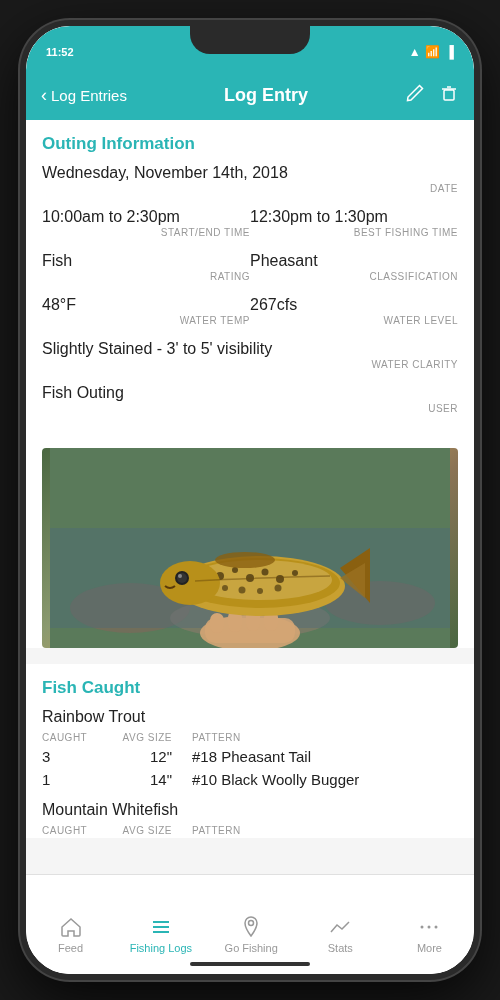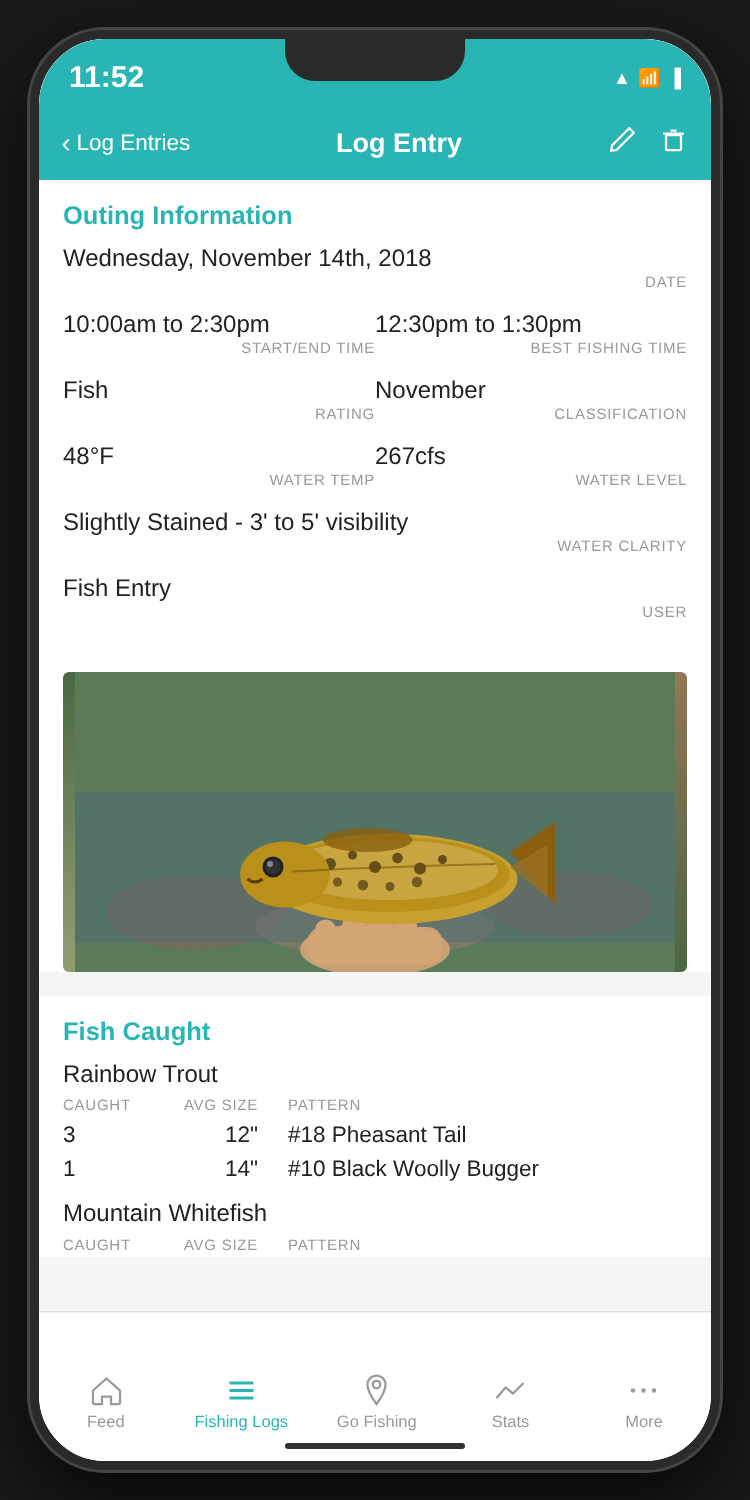--- a/index.html
+++ b/index.html
@@ -42,21 +42,21 @@
       height: 44px;
       display: flex;
       align-items: center;
       justify-content: space-between;
       padding: 8px 20px 0 20px;
       flex-shrink: 0;
     }
 
     .status-time {
       color: white;
-      font-size: 20px;
+      font-size: 11px;
       font-weight: 600;
     }
 
     .status-icons {
       display: flex;
       gap: 5px;
       align-items: center;
     }
 
     .status-icons span {
@@ -355,21 +355,21 @@
               <div class="info-label">BEST FISHING TIME</div>
             </div>
           </div>
 
           <div class="info-two-col">
             <div class="info-col">
               <div class="info-value">Fish</div>
               <div class="info-label">RATING</div>
             </div>
             <div class="info-col">
-              <div class="info-value">November</div>
+              <div class="info-value">Pheasant</div>
               <div class="info-label">CLASSIFICATION</div>
             </div>
           </div>
 
           <div class="info-two-col">
             <div class="info-col">
               <div class="info-value">48°F</div>
               <div class="info-label">WATER TEMP</div>
             </div>
             <div class="info-col">
@@ -377,21 +377,21 @@
               <div class="info-label">WATER LEVEL</div>
             </div>
           </div>
 
           <div class="info-full-row">
             <div class="info-value">Slightly Stained - 3' to 5' visibility</div>
             <div class="info-label">WATER CLARITY</div>
           </div>
 
           <div class="info-full-row">
-            <div class="info-value">Fish Entry</div>
+            <div class="info-value">Fish Outing</div>
             <div class="info-label">USER</div>
           </div>
 
         </div>
 
         <div class="fish-photo">
           <svg class="fish-photo-svg" viewBox="0 0 400 200" xmlns="http://www.w3.org/2000/svg">
 
             <rect width="400" height="200" fill="#5a7a5a"></rect>
 

